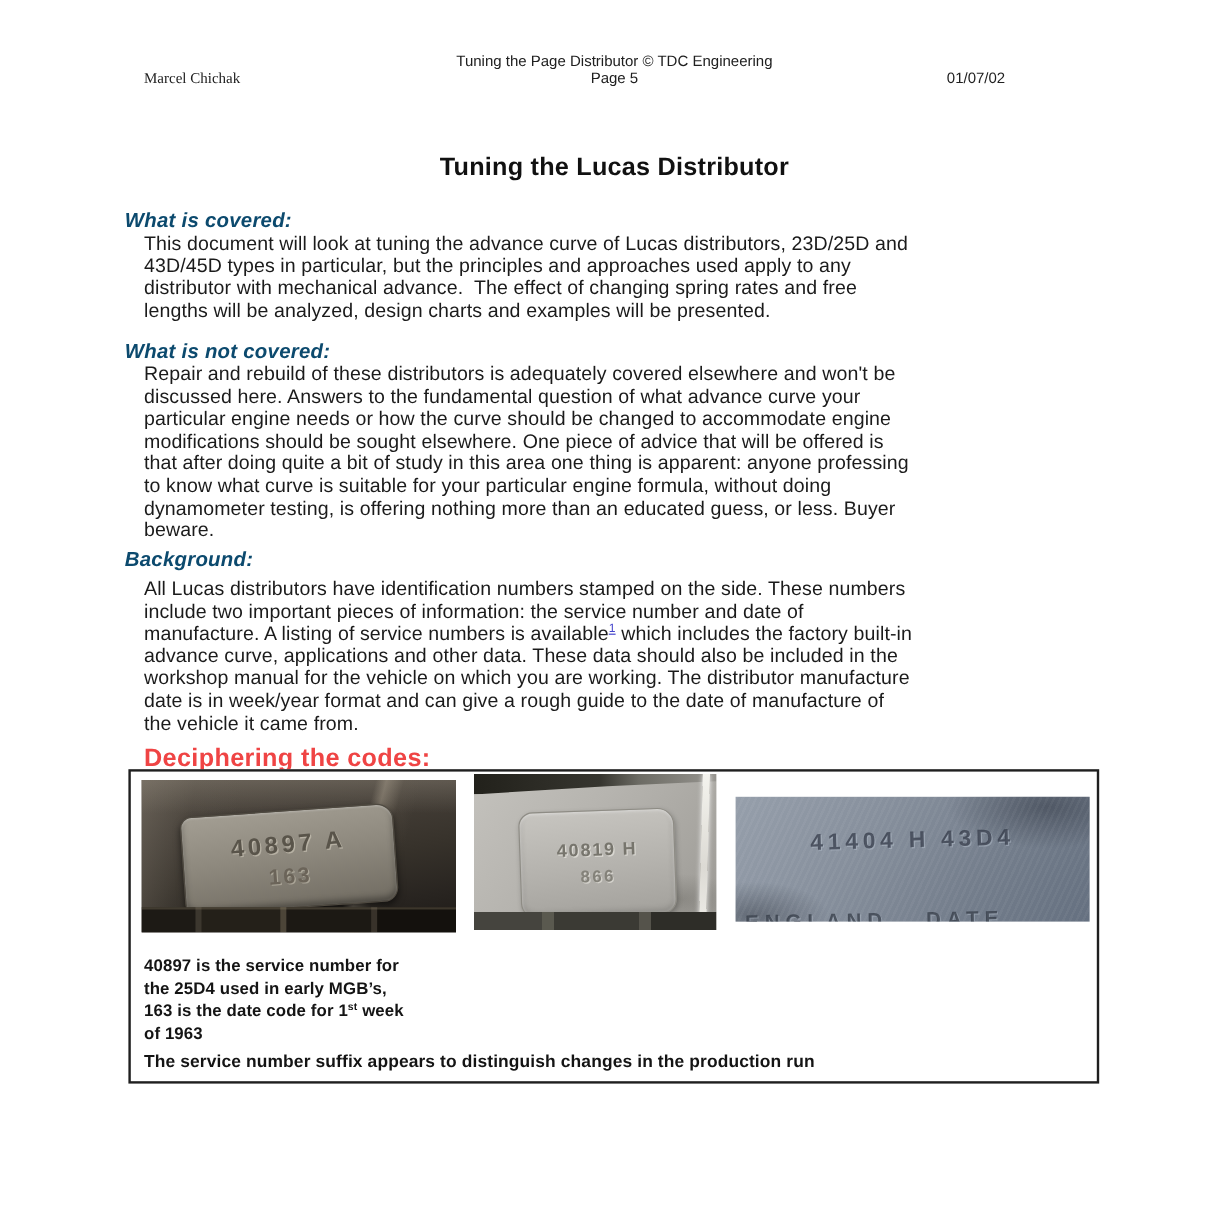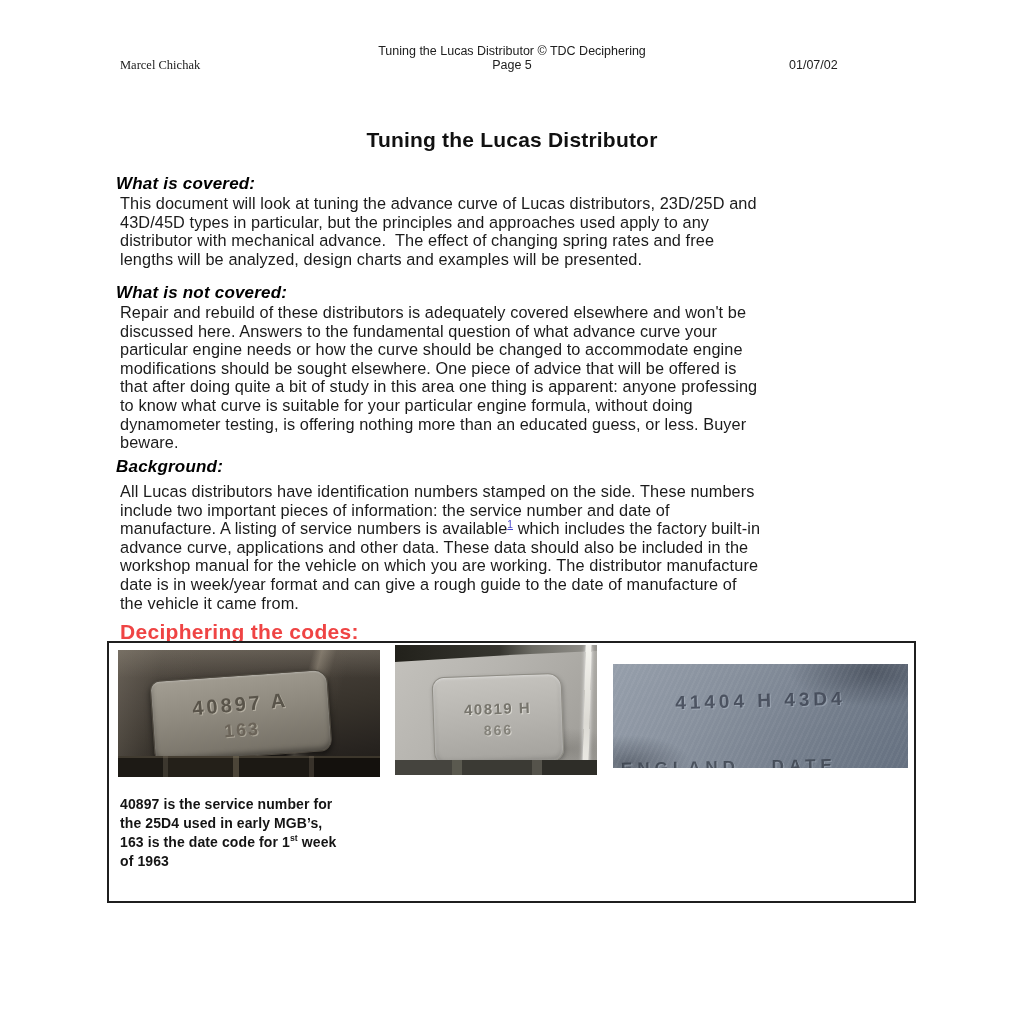--- a/index.html
+++ b/index.html
@@ -15,21 +15,21 @@
   .hdr { font-size:12.5px; color:#202020; }
   #hdr-title { top:44px; }
   #hdr-author { left:120px; top:58px;font-family:Liberation Serif, serif; }
   #hdr-page  { top:58px; }
   #hdr-date  { left:789px; top:58px; }
 
   
   #page-title { top:128px; font-size:21px; font-weight:bold; letter-spacing:0.2px; color:#111; }
 
   
-  .sec-h { left:116px; font-size:17px; font-weight:bold; font-style:italic; letter-spacing:0.2px; color:#000000; }
+  .sec-h { left:104px; font-size:17px; font-weight:bold; font-style:italic; letter-spacing:0.2px; color:#0c4a6e; }
   .body-p { left:120px; width:800px; font-size:16.3px; line-height:18.6px; white-space:pre-wrap; letter-spacing:0.1px; }
   #h-covered { top:174px; }
   #p-covered { top:194px; }
   #h-notcovered { top:283px; }
   #p-notcovered { top:303px; }
   #h-background { top:457px; }
   #p-background { top:482px; }
   sup.fn { font-size:0.62em; vertical-align:super; line-height:0; }
   sup.fn a { color:#4646cc; text-decoration:underline; font-weight:normal; }
 
@@ -118,21 +118,21 @@
   #caption-1 { left:11px;  top:152px; width:268px; }
   #caption-2 { left:286px; top:144px; width:212px; }
   #caption-3 { left:501px; top:138px; width:306px; }
   .caption sup { font-size:0.62em; vertical-align:super; line-height:0; }
   #figure-note { position:absolute; left:11px; top:234px; width:785px;
     font-size:14.5px; font-weight:bold; letter-spacing:0.1px; color:#141414; }
 </style>
 </head>
 <body>
 
-<div id="hdr-title" class="abs center hdr">Tuning the Lucas Distributor © TDC  Deciphering</div>
+<div id="hdr-title" class="abs center hdr">Tuning the Page Distributor © TDC  Engineering</div>
 <div id="hdr-author" class="abs hdr">Marcel Chichak</div>
 <div id="hdr-page" class="abs center hdr">Page 5</div>
 <div id="hdr-date" class="abs hdr">01/07/02</div>
 
 <div id="page-title" class="abs center">Tuning the Lucas Distributor</div>
 
 <div id="h-covered" class="abs sec-h">What is covered:</div>
 <div id="p-covered" class="abs body-p">This document will look at tuning the advance curve of Lucas distributors, 23D/25D and
 43D/45D types in particular, but the principles and approaches used apply to any
 distributor with mechanical advance.  The effect of changing spring rates and free
@@ -183,13 +183,14 @@
     <div class="s3">ENGLAND DATE</div>
   </div>
 
   <div id="caption-1" class="caption"><span>40897 is the service number for
 the 25D4 used in early MGB’s,
 163 is the date code for 1</span><sup>st</sup><span> week
 of 1963</span></div>
 
 
 
+  <div id="figure-note">The service number suffix appears to distinguish changes in the production run</div>
 </div>
 
 </body></html>

